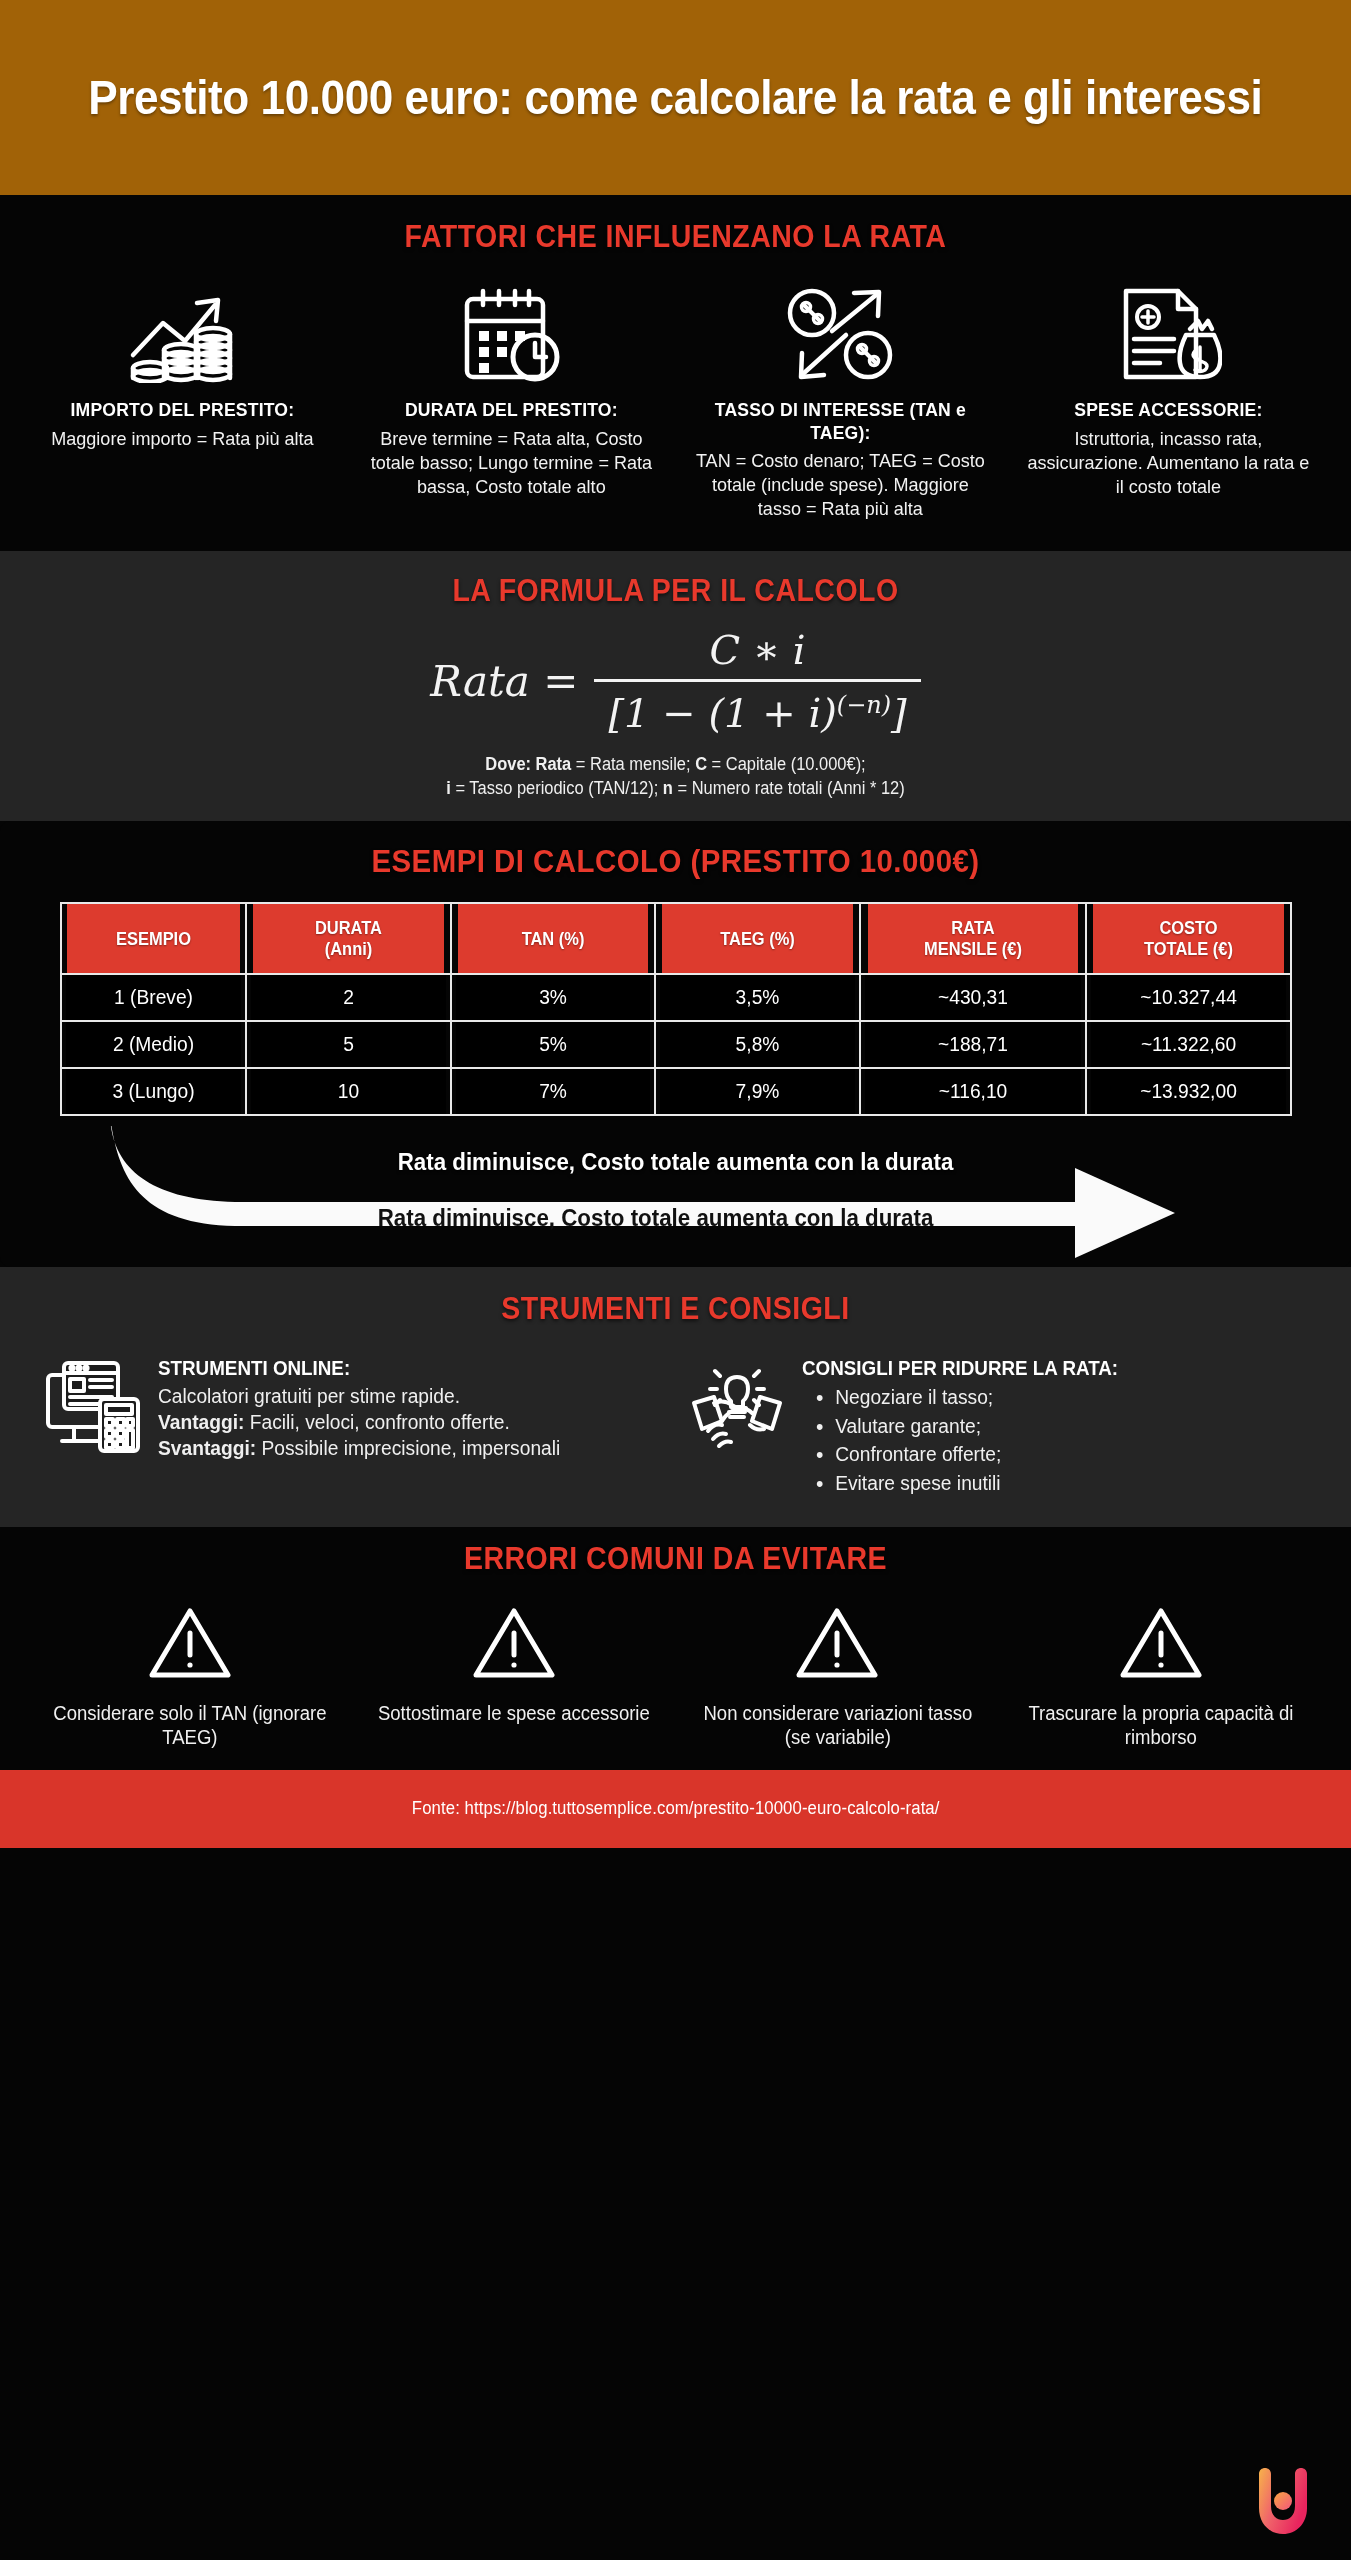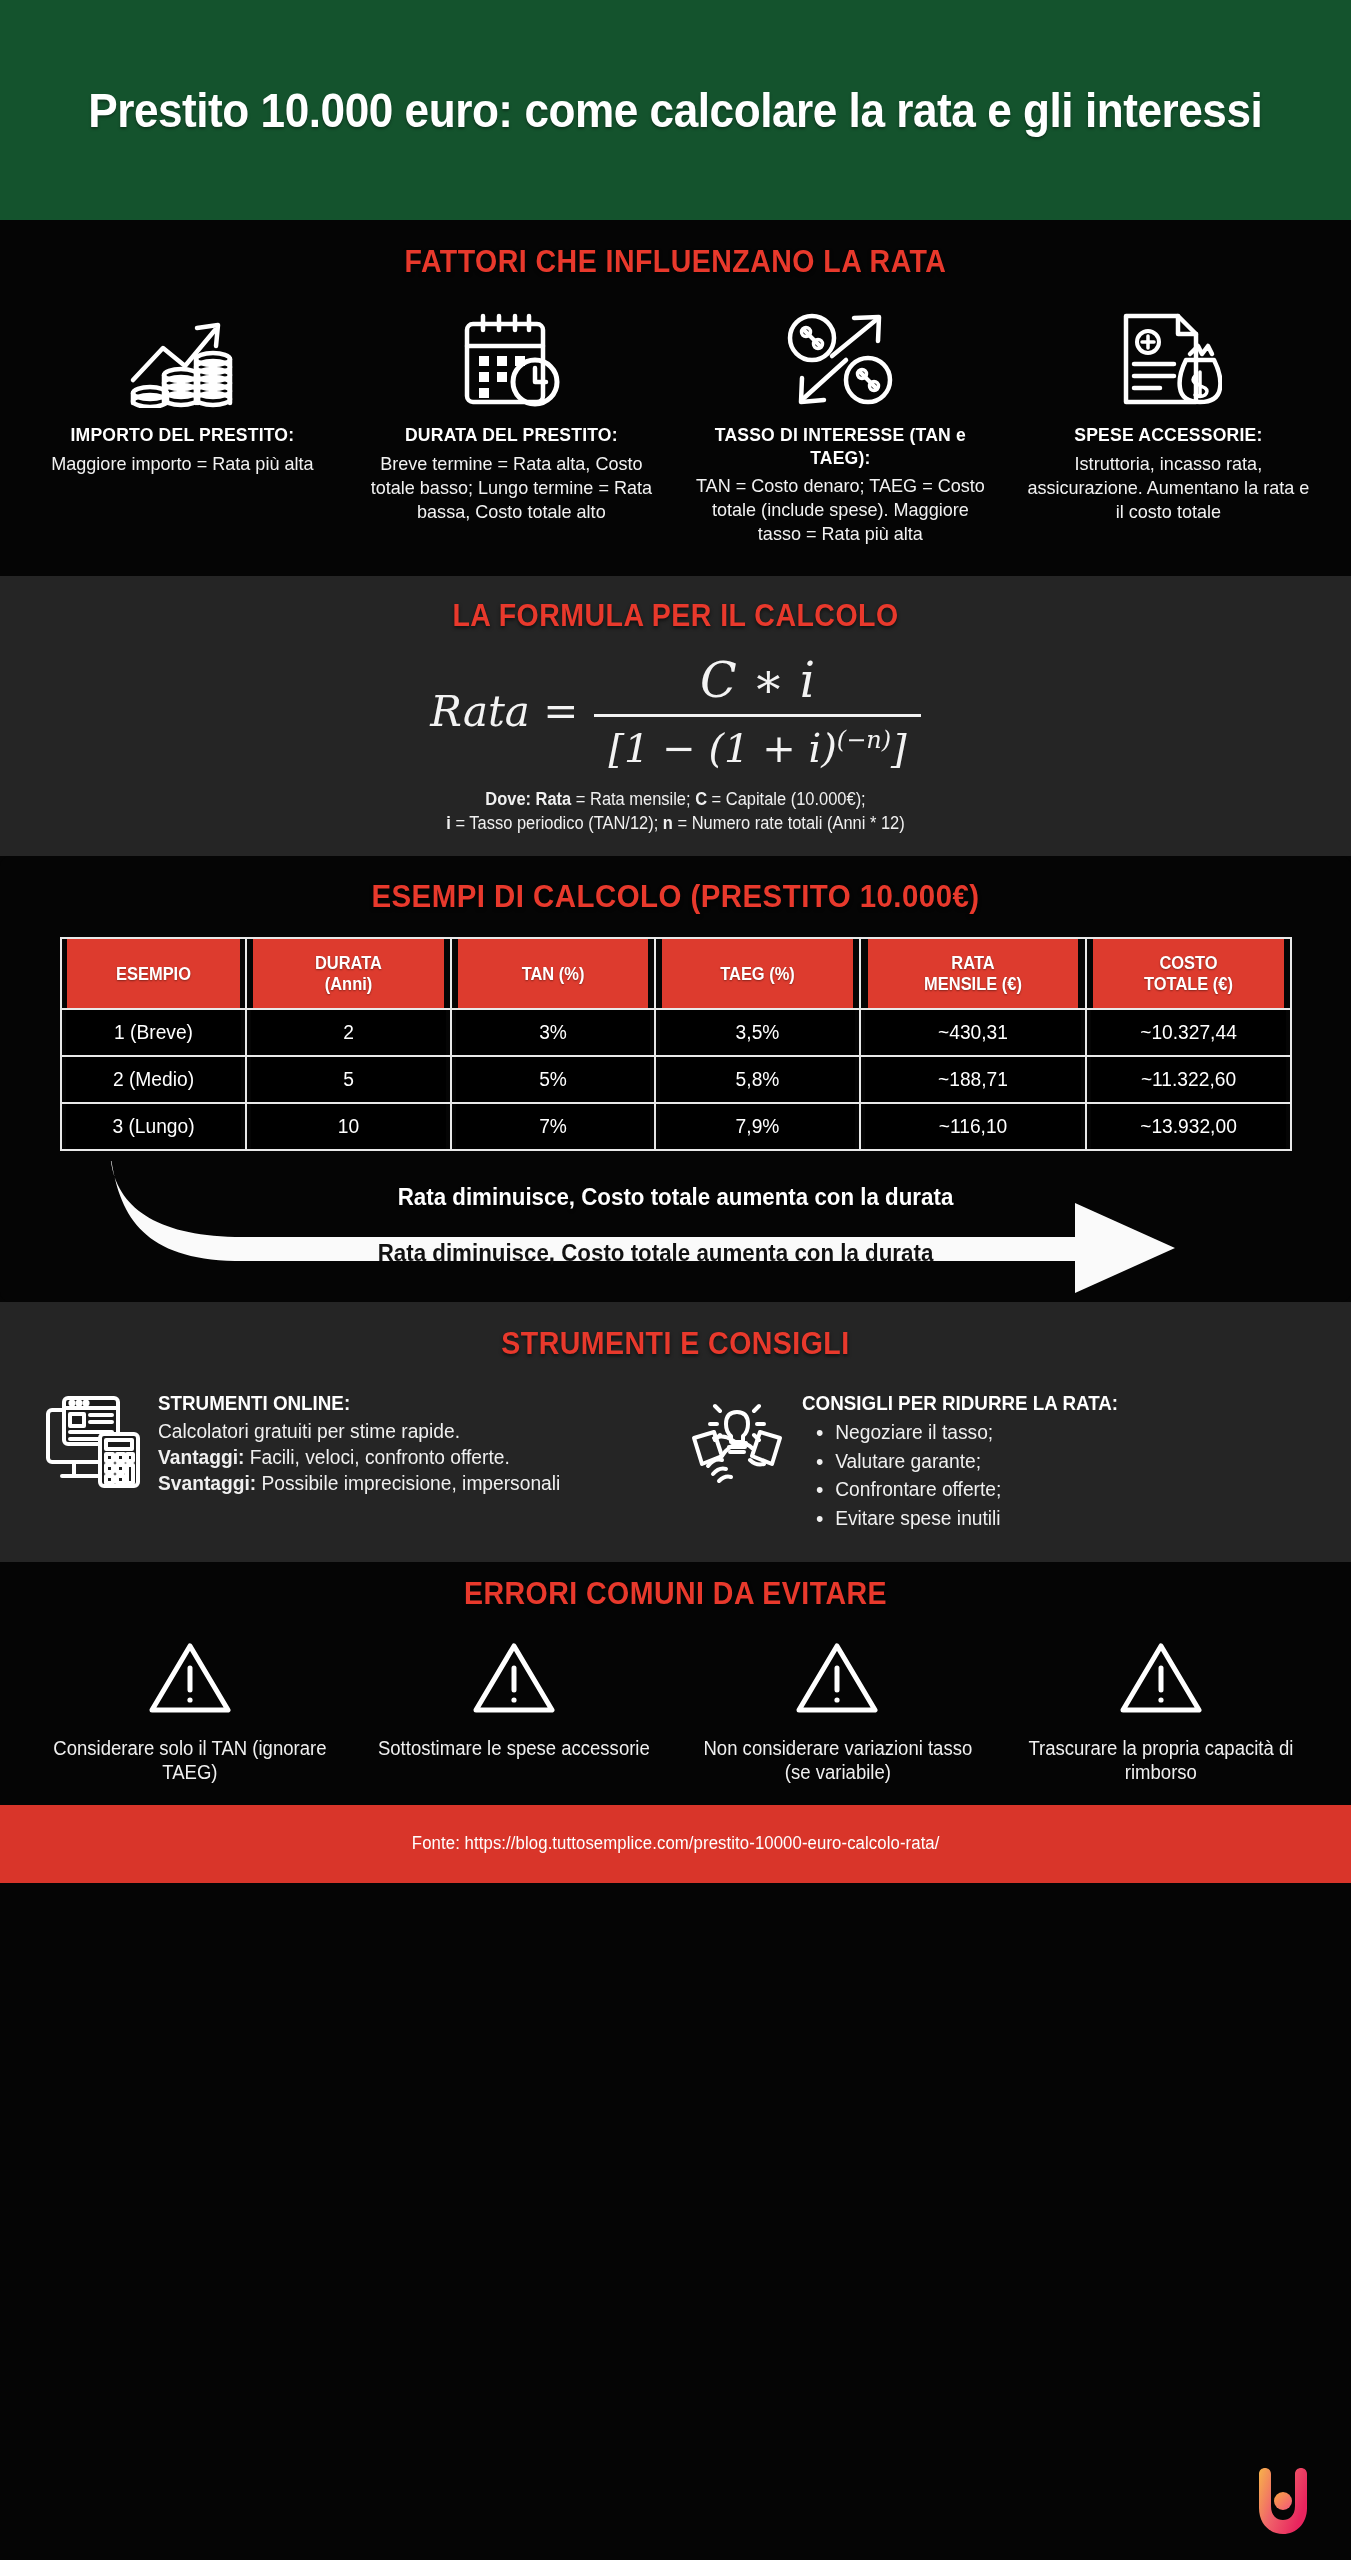--- a/index.html
+++ b/index.html
@@ -6,21 +6,21 @@
   html, body {
     width:1351px; height:2560px;
     background:#000;
     font-family:"Liberation Sans", sans-serif;
     overflow:hidden;
   }
   .page { position:relative; width:1351px; height:2560px; background:#050505; }
 
   
   .header {
-    height:220px; background:#14532d;
+    height:195px; background:#a16207;
     display:flex; align-items:center; justify-content:center;
     text-align:center;
   }
   .header h1 {
     color:#fff; font-size:49px; line-height:1.12;
     font-weight:bold; letter-spacing:-0.5px;
     transform:scaleX(0.90); transform-origin:center;
     text-shadow:0 2px 3px rgba(0,0,0,.35);
   }
 
@@ -53,21 +53,21 @@
   
   .formula { padding:22px 0 20px; }
   .formula .sec-title { margin-bottom:18px; }
   .frac-wrap {
     display:flex; align-items:center; justify-content:center;
     color:#f3f3f3; font-family:"DejaVu Serif", serif; font-style:italic;
     gap:16px; margin-bottom:16px;
   }
   .frac-lhs { font-size:42px; }
   .frac { display:inline-flex; flex-direction:column; align-items:center; }
-  .frac .num { font-size:48px; padding:0 20px 6px; }
+  .frac .num { font-size:40px; padding:0 20px 6px; }
   .frac .bar { height:3px; background:#f3f3f3; width:100%; }
   .frac .den { font-size:40px; padding:8px 14px 0; white-space:nowrap; }
   .frac .den sup { font-size:24px; }
   .formula-note {
     text-align:center; color:#f0f0f0; font-size:17.5px; line-height:1.42;
     transform:scaleX(0.94);
   }
   .formula-note b { font-weight:bold; }
 
   

